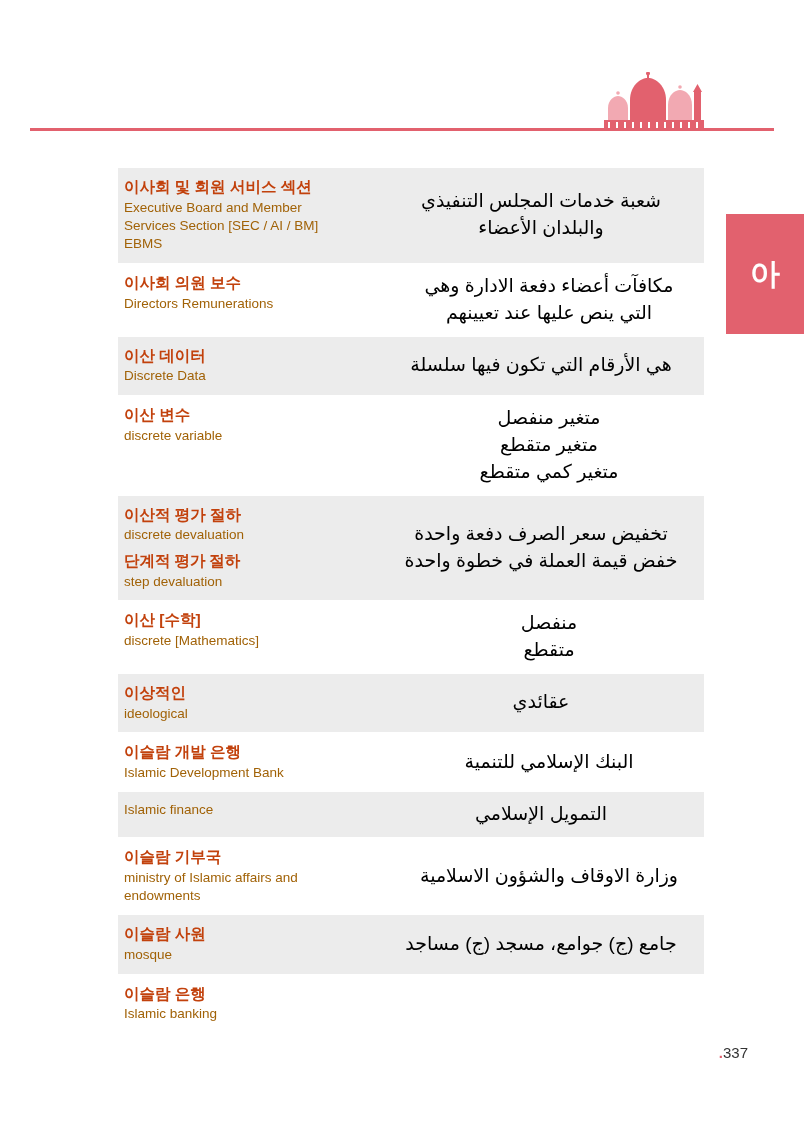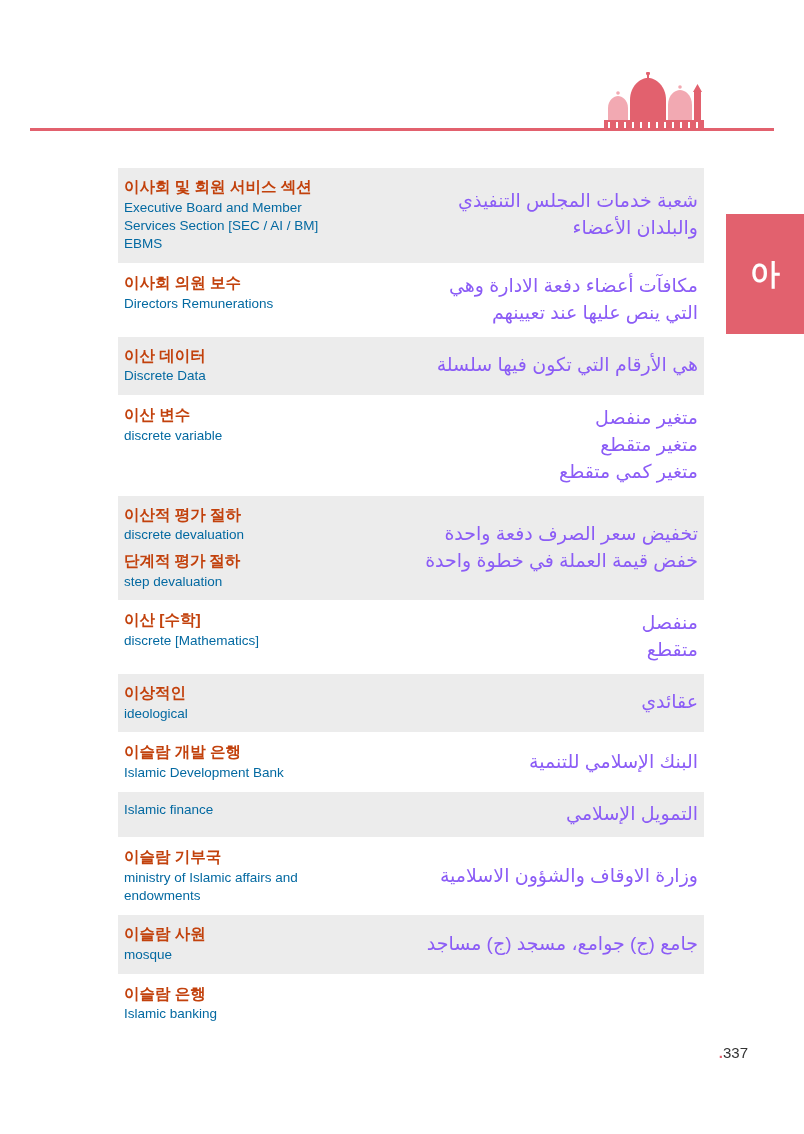--- a/index.html
+++ b/index.html
@@ -95,34 +95,35 @@
   .term-ko {
     font-size: 15.5px;
     font-weight: 700;
     line-height: 1.35;
     color: #c2410c;
   }
   .term-en {
     font-size: 13.5px;
     font-weight: 400;
     line-height: 1.35;
-    color: #0369a1;
+    color: #a16207;
   }
   .term-ko + .term-en {
     margin-top: 1px;
   }
   .term-en + .term-ko {
     margin-top: 6px;
     font-family: Liberation Serif, serif;
   }
   .ar-line {
     font-size: 19px;
     line-height: 1.42;
-    color: #8b5cf6;
+    color: #000000;
     white-space: nowrap;
+    text-align: center;
   }
 
   
   .footer {
     position: absolute;
     right: 56px;
     top: 1044px;
     font-size: 15px;
     color: #333333;
   }

